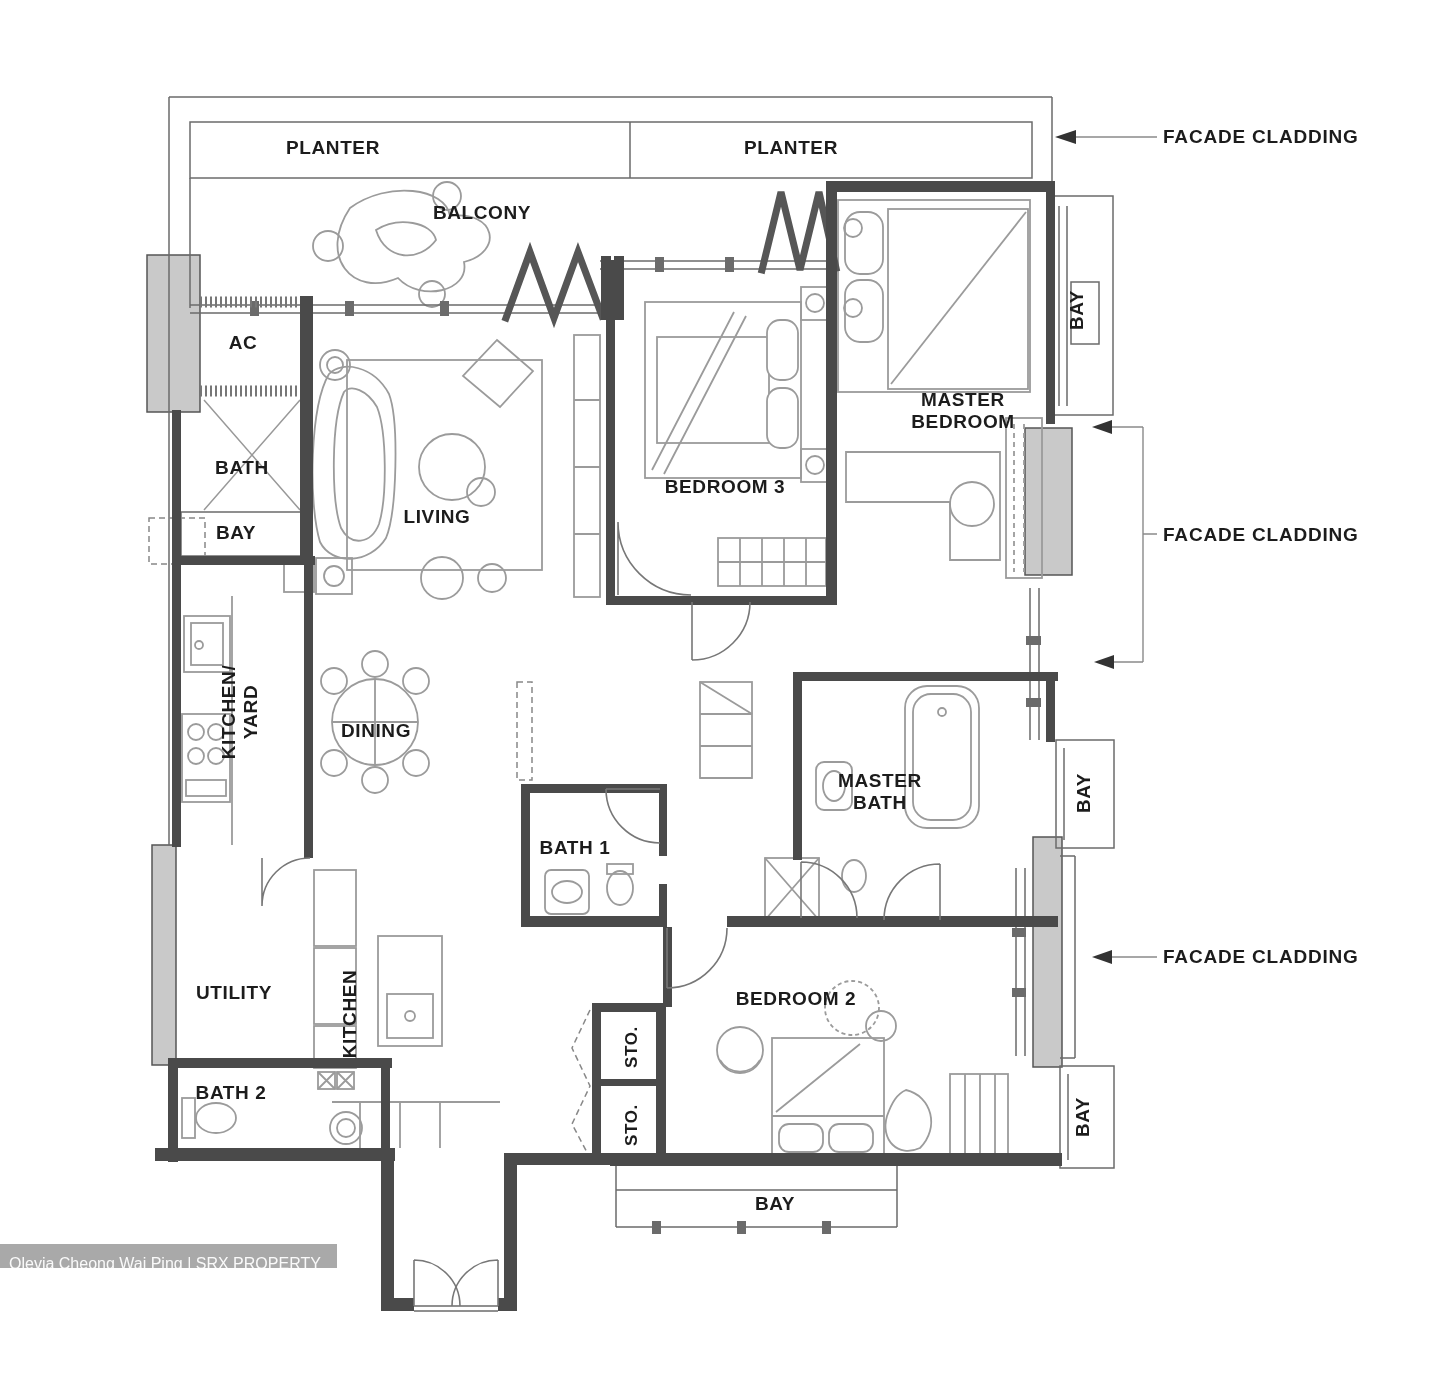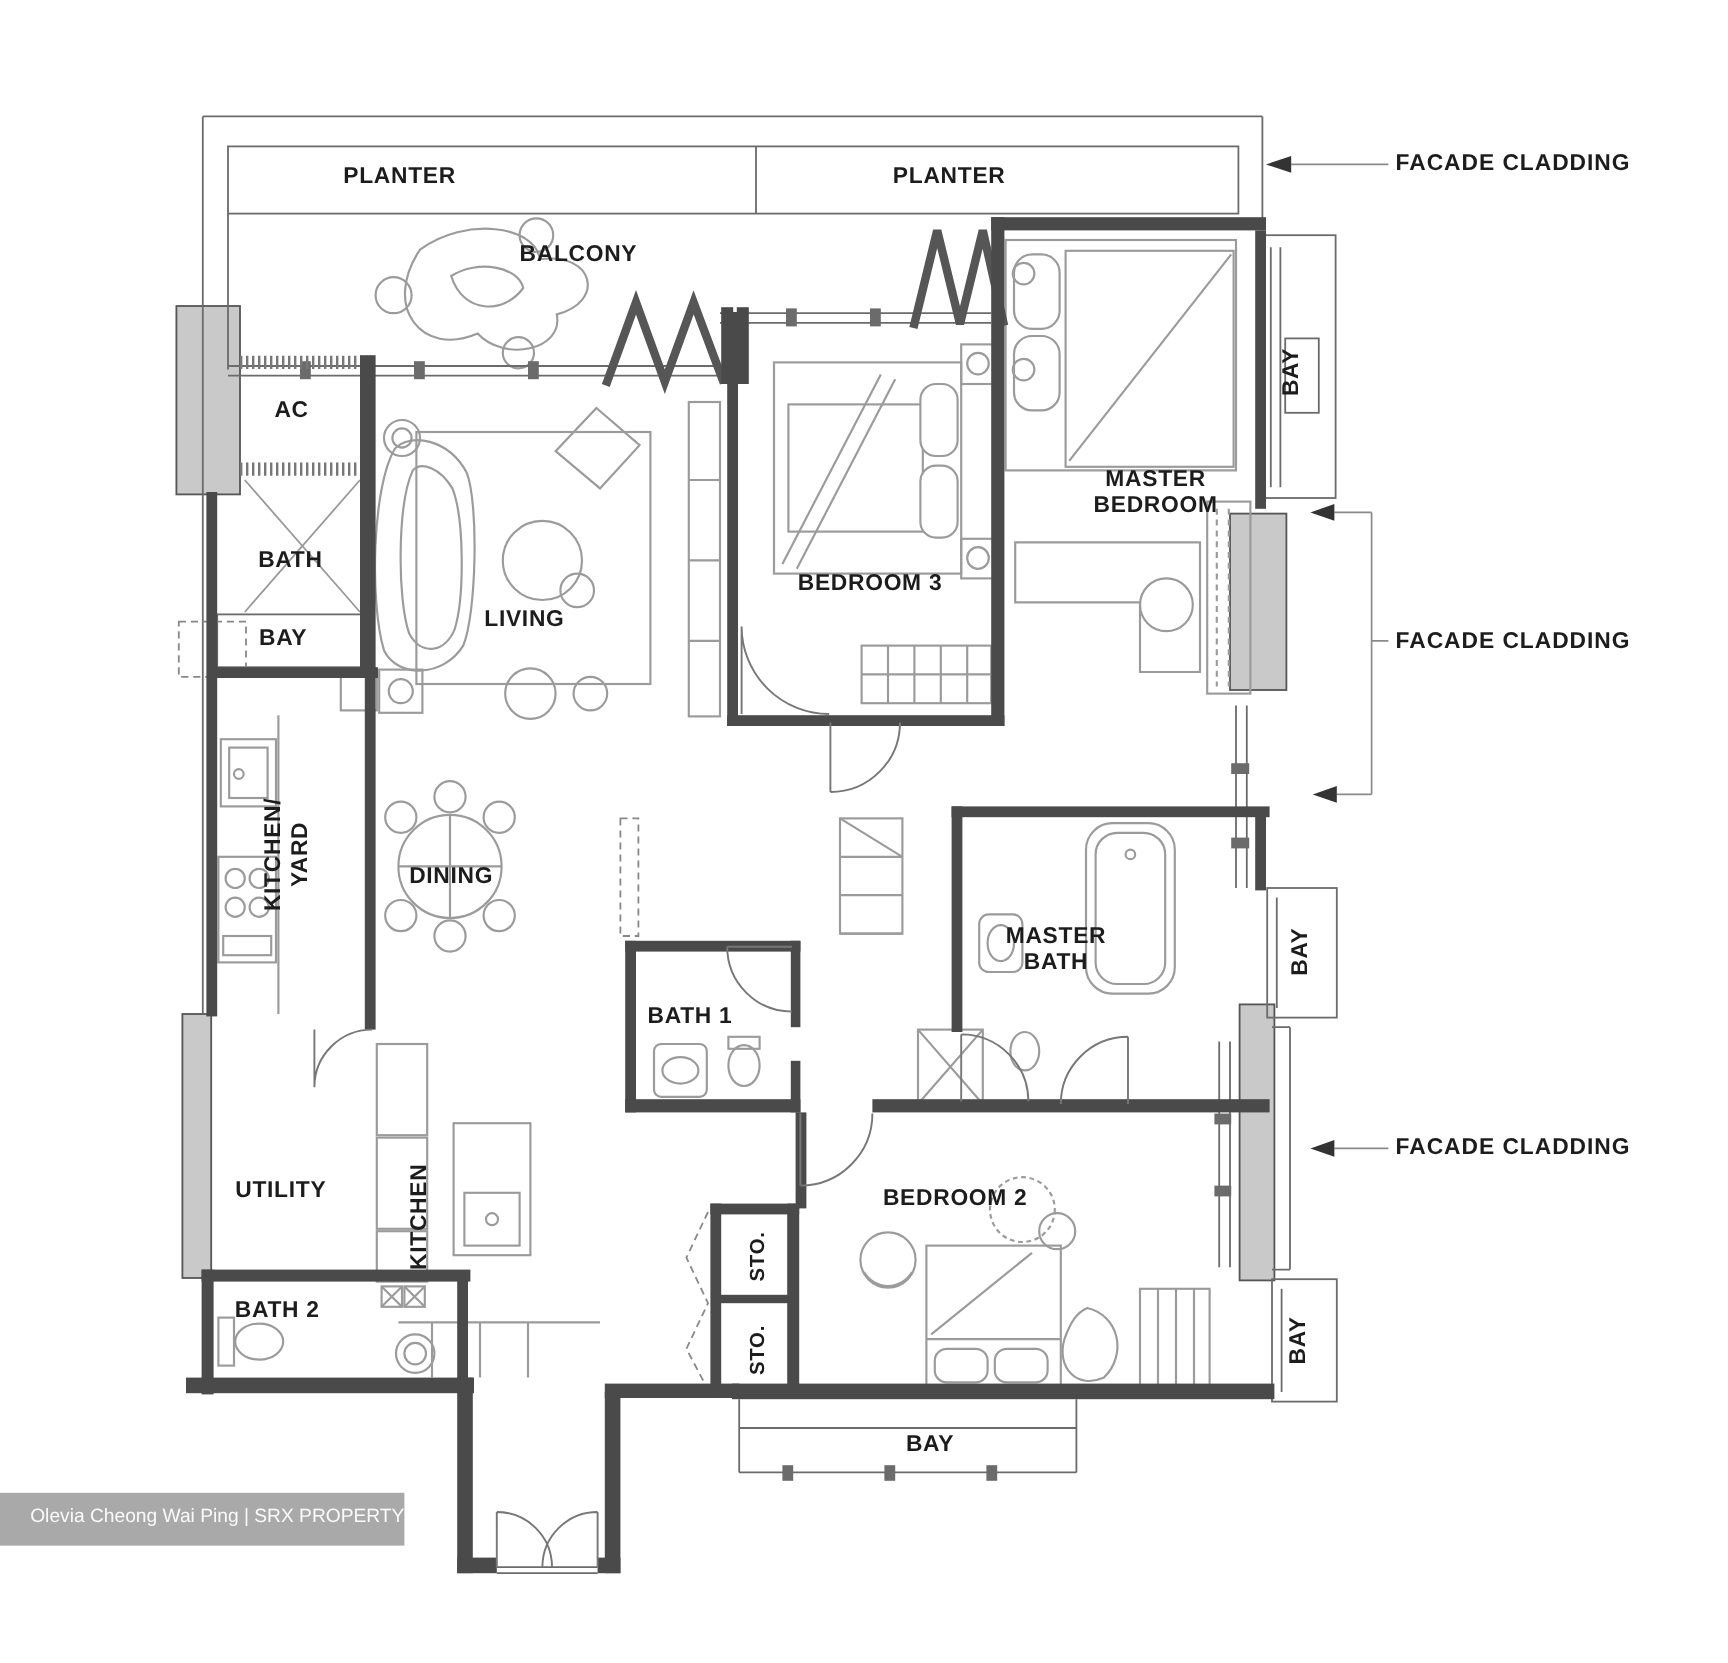--- a/index.html
+++ b/index.html
@@ -6,23 +6,23 @@
   .stage{position:relative;width:1440px;height:1386px;background:#ffffff;overflow:hidden;
          font-family:"Liberation Sans",sans-serif;}
   .stage svg{position:absolute;left:0;top:0;}
   .wm{position:absolute;left:352px;top:545px;font-weight:bold;font-size:292px;line-height:1;
       color:#cbcbcb;letter-spacing:-6px;opacity:.8;font-family:"Liberation Sans",sans-serif;}
   .lbl{position:absolute;transform:translate(-50%,-50%);font-weight:bold;font-size:19px;
        color:#1c1c1c;letter-spacing:.6px;white-space:pre-line;text-align:center;line-height:1.18;}
   .rot{transform:translate(-50%,-50%) rotate(-90deg);}
   .sm{font-size:17px;}
   .fac{transform:translate(0,-50%);letter-spacing:.8px;white-space:nowrap;}
-  .attr{position:absolute;left:0;top:1244px;width:337px;height:44px;background:#a9a9a9;
+  .attr{position:absolute;left:0;top:1244px;width:337px;height:24px;background:#a9a9a9;
         color:#fafafa;font-size:16px;line-height:40px;padding-left:9px;box-sizing:border-box;
-        white-space:nowrap;overflow:hidden;text-align:right;}
+        white-space:nowrap;overflow:hidden;}
 </style>
 </head>
 <body>
 
 <div class="stage">
 
 
   <svg width="1440" height="1386" viewBox="0 0 1440 1386">
 
     <g fill="#c9c9c9" stroke="#555" stroke-width="1.5">

